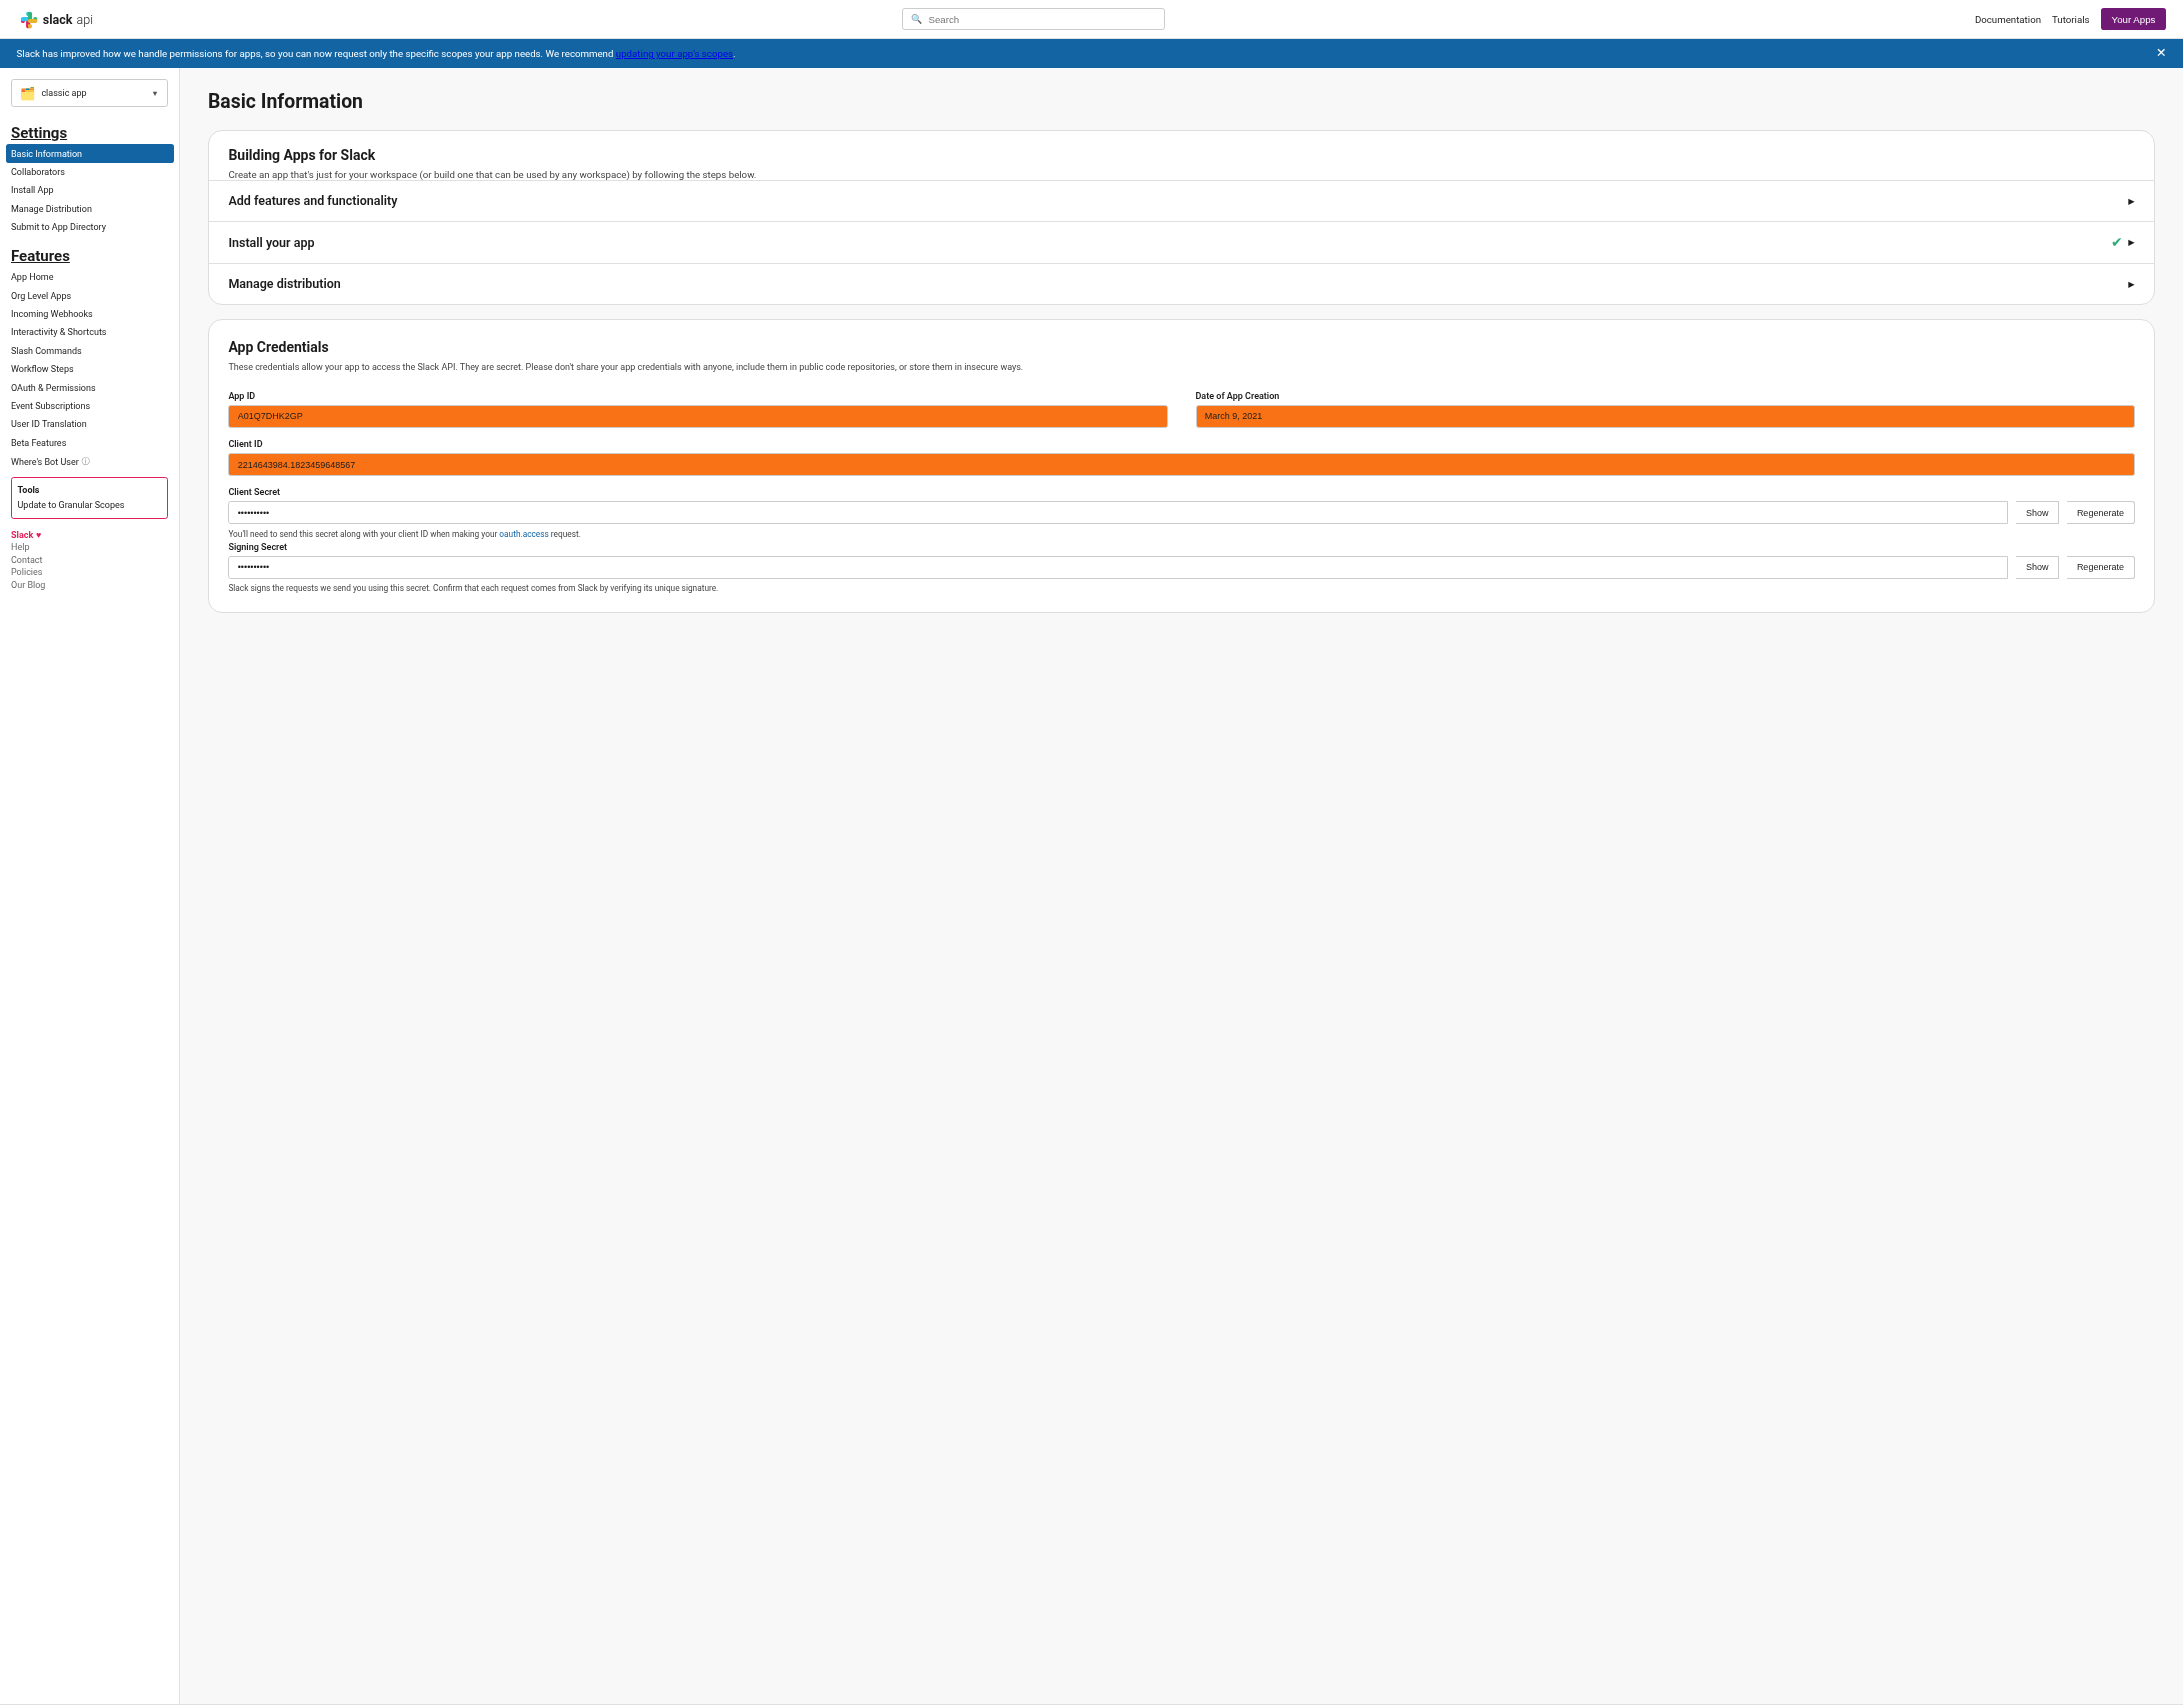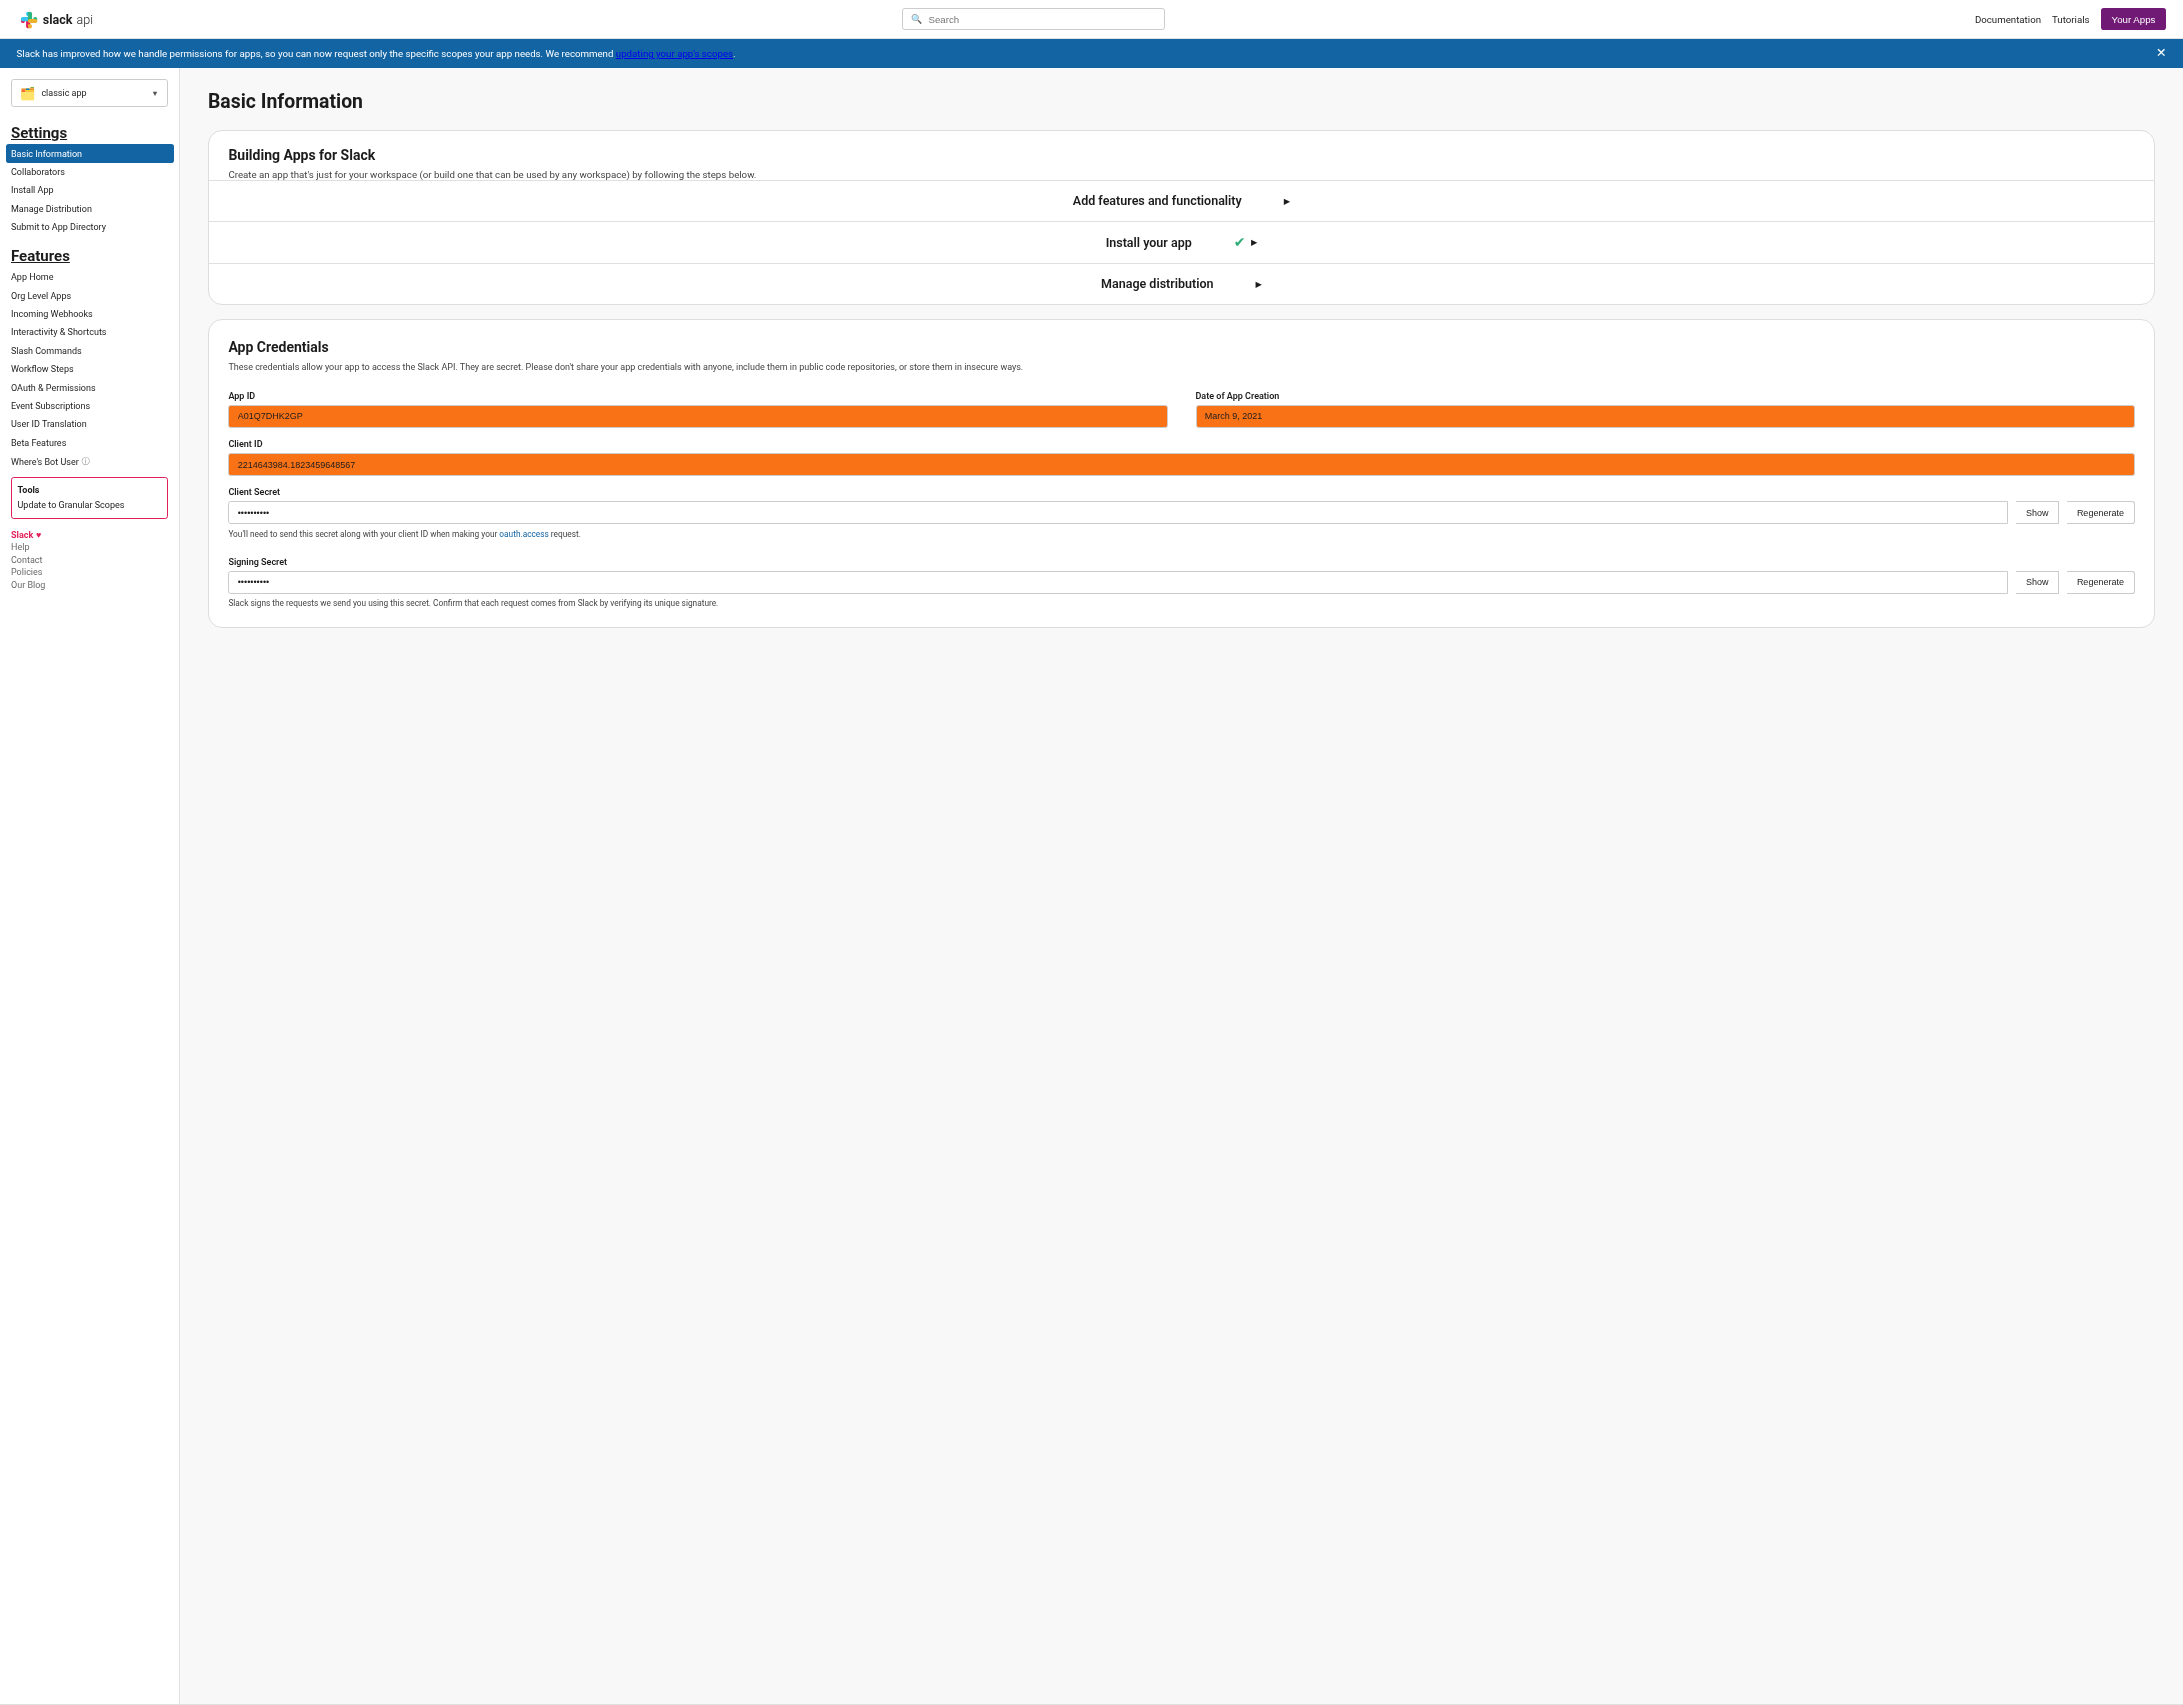--- a/index.html
+++ b/index.html
@@ -78,21 +78,21 @@
     
     .card { background: #fff; border: 0.7px solid #ddd; border-radius: 14px; margin-bottom: 14px; overflow: hidden; }
 
     
     .building-section { padding: 16.6px 19.4px 0; }
     .building-title { font-size: 14px; font-weight: 700; margin-bottom: 5.5px; }
     .building-desc { font-size: 9.7px; color: #444; margin-bottom: 0; }
 
     .accordion-item {
       border-top: 0.7px solid #e0e0e0; padding: 12.5px 19.4px;
-      display: flex; align-items: center; justify-content: center;
+      display: flex; align-items: center; justify-content: space-between;
       cursor: pointer;
       gap: 42px;
     }
     .accordion-item:first-of-type { margin-top: 14px; }
     .accordion-label { font-size: 12.5px; font-weight: 600; color: #1d1c1d; display: flex; align-items: center; gap: 8.3px; }
     .accordion-check { color: #2bac76; font-size: 14px; }
     .accordion-arrow { color: #1d1c1d; font-size: 8.3px; }
 
     
     .credentials-section { padding: 19.4px; }
@@ -276,21 +276,21 @@
             <label class="form-label">Date of App Creation</label>
             <input class="form-input" type="text" readonly="" value="March 9, 2021" style="">
           </div>
         </div>
 
         <div class="form-group" style="margin-bottom:11px;">
           <label class="form-label">Client ID</label>
           <input class="form-input" type="text" readonly="" value="2214643984.1823459648567" style="">
         </div>
 
-        <div class="form-group" style="margin-bottom:18px;">
+        <div class="form-group" style="margin-bottom:3px;">
           <label class="form-label">Client Secret</label>
           <div class="secret-row">
             <input class="secret-input" type="password" readonly="" value="••••••••••" style="">
             <button class="secret-btn">Show</button>
             <button class="secret-btn">Regenerate</button>
           </div>
           <div class="secret-hint">
             <span>You'll need to send this secret along with your client ID when making your </span><a href="#" style="color:#1264a3;">oauth.access</a><span> request.</span>
           </div>
         </div>

